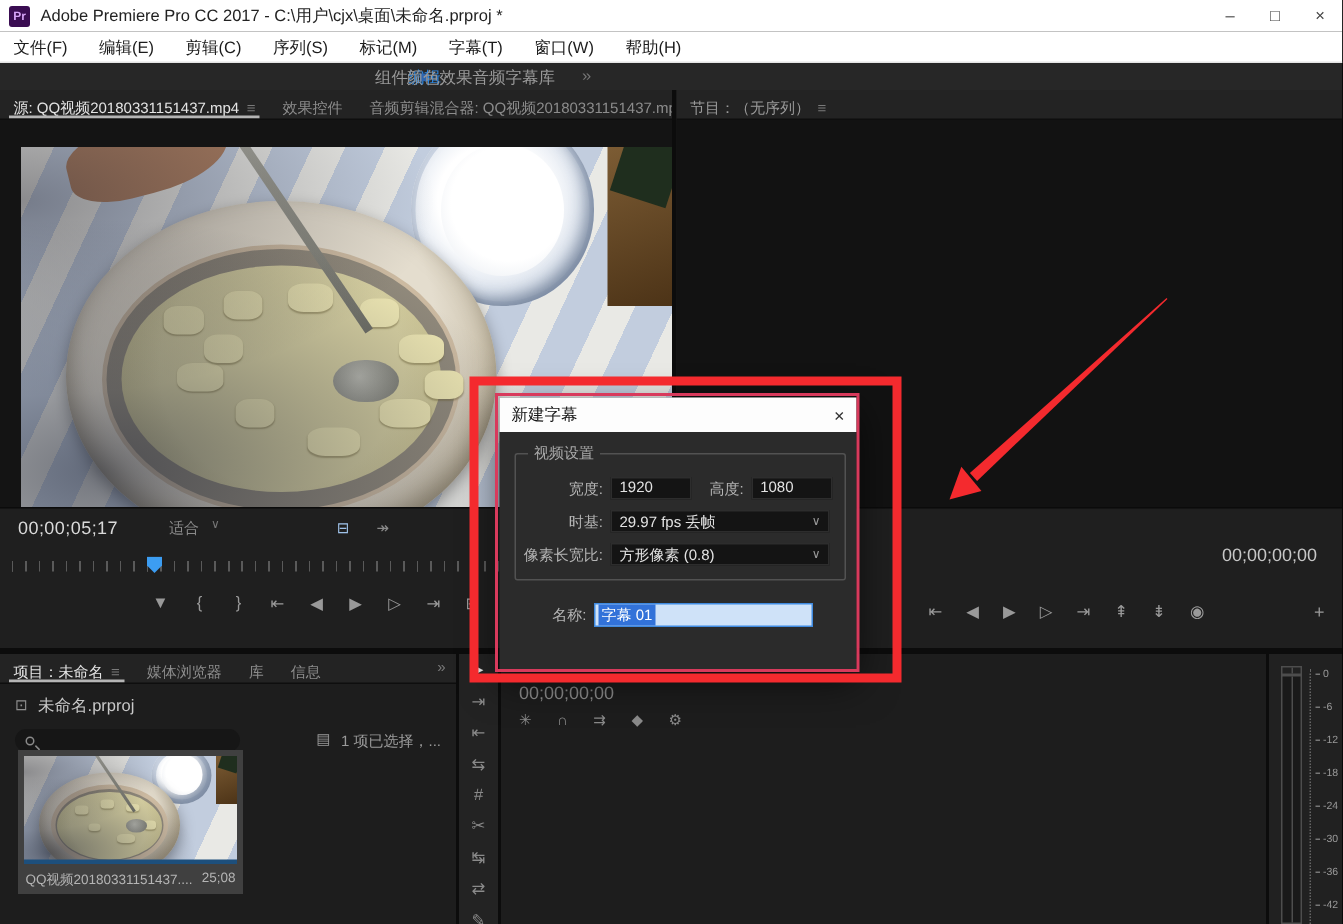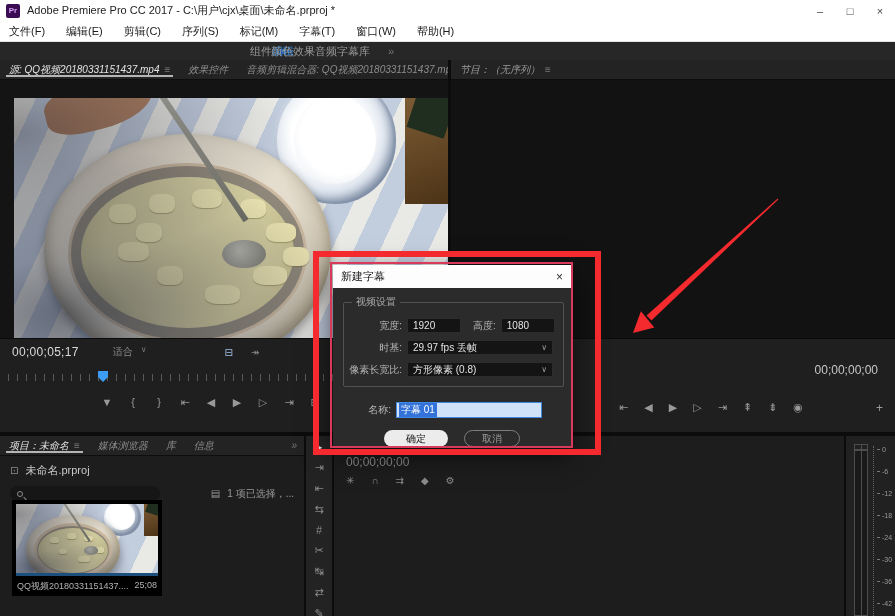--- a/index.html
+++ b/index.html
@@ -20,22 +20,22 @@
 
   
   #wsbar{position:absolute;left:0;top:42px;width:895px;height:18px;background:#272727;
          display:flex;align-items:center;padding-left:250px;font-size:11px;color:#9a9a9a;}
   .ws-tab.active{color:#2d8ceb;}
   .ws-dot{width:5px;height:5px;background:#2d66b0;margin:0 -14px;}
   .ws-overflow{color:#777;margin-left:18px;}
 
   
   .panel{position:absolute;background:#1d1d1d;}
-  .ptabs{height:20px;background:#232323;display:flex;align-items:center;font-size:10px;color:#8c8c8c;
-         border-bottom:1px solid #0e0e0e;overflow:hidden;font-style:italic;}
+  .ptabs{height:20px;background:#232323;display:flex;align-items:flex-end;font-size:10px;color:#8c8c8c;
+         border-bottom:1px solid #0e0e0e;overflow:hidden;}
   .ptab{padding:0 9px;display:flex;align-items:center;gap:5px;position:relative;white-space:nowrap;}
   .ptab.active{color:#e4e4e4;}
   .ptab.active::after{content:"";position:absolute;left:6px;right:6px;bottom:0;height:2px;background:#b5b5b5;}
   .pmenu{color:#7a7a7a;font-size:10px;}
   .overflow{margin-left:auto;margin-right:7px;color:#777;align-self:center;}
 
   .monitor-body{position:absolute;left:0;top:20px;right:0;height:258px;background:#141414;overflow:hidden;}
   .mon-controls{position:absolute;left:0;top:278px;right:0;height:94px;background:#1f1f1f;border-top:1px solid #0b0b0b;}
   .row1{position:absolute;left:0;right:0;top:5px;height:16px;display:flex;align-items:center;font-size:10px;color:#8a8a8a;}
   .timecode{font-size:12px;color:#dadada;letter-spacing:.3px;}
@@ -86,21 +86,21 @@
   .add-btn{position:absolute;right:12px;top:62px;color:#9a9a9a;font-size:12px;}
 
   
   .crumb{display:flex;align-items:center;gap:7px;margin:7px 0 0 10px;color:#c9c9c9;font-size:11px;}
   .crumb .ic{color:#8f8f8f;font-size:10px;}
   .searchrow{display:flex;align-items:center;margin:8px 10px 0 10px;}
   .searchbox{width:150px;height:15px;background:#161616;border-radius:8px;display:flex;align-items:center;padding-left:7px;}
   .mag{width:6px;height:6px;border:1px solid #8a8a8a;border-radius:50%;position:relative;}
   .mag::after{content:"";position:absolute;width:4px;height:1px;background:#8a8a8a;left:5px;top:6px;transform:rotate(45deg);}
   .selinfo{margin-left:auto;display:flex;gap:7px;align-items:center;color:#9a9a9a;font-size:10px;}
-  .clip-cell{position:absolute;left:12px;top:64px;width:150px;height:96px;background:#000000;}
+  .clip-cell{position:absolute;left:12px;top:64px;width:150px;height:96px;background:#404040;}
   .clip-thumb{position:absolute;left:4px;top:4px;width:142px;height:72px;overflow:hidden;background:#000;}
   .scrub{position:absolute;left:0;right:0;bottom:0;height:3px;background:#1d4f7c;}
   .clip-caption{position:absolute;left:5px;right:5px;bottom:3px;display:flex;justify-content:space-between;
                 font-size:9px;color:#b4b4b4;}
 
   
   #tools-panel{display:flex;flex-direction:column;align-items:center;padding-top:5px;gap:8px;
                background:#232323;color:#8a8a8a;font-size:11px;}
   #tools-panel .tool:first-child{color:#e6e6e6;}
 
@@ -462,24 +462,20 @@
           <span class="sel-caret">∨</span>
         </span>
       </div>
     </fieldset>
     <div class="drow name-row">
       <span class="dlabel">名称:</span>
       <span class="name-input">
         <span class="name-sel">字幕 01</span>
       </span>
     </div>
-    <div class="dbtns">
-      <span class="btn btn-ok">确定</span>
-      <span class="btn btn-cancel">取消</span>
-    </div>
   </div>
 
   <div id="thin-red"></div>
   <div id="thick-red"></div>
   <svg id="arrow-svg" width="895" height="616">
     <polygon points="777.7,198.6 778.3,199.4 651.4,320.6 646.6,315.4" fill="#f42a2e"></polygon>
     <polygon points="633,333 640.9,311.2 654.3,327.4" fill="#f42a2e"></polygon>
   </svg>
 
 </div>

